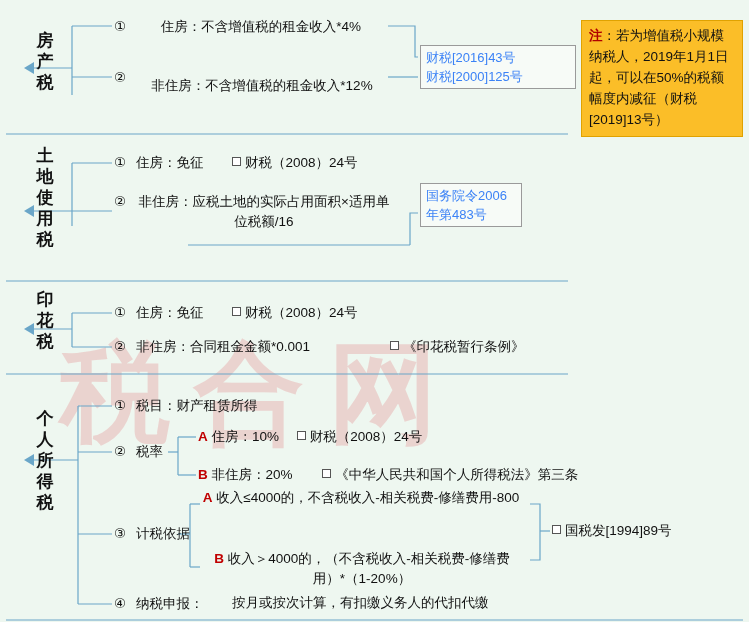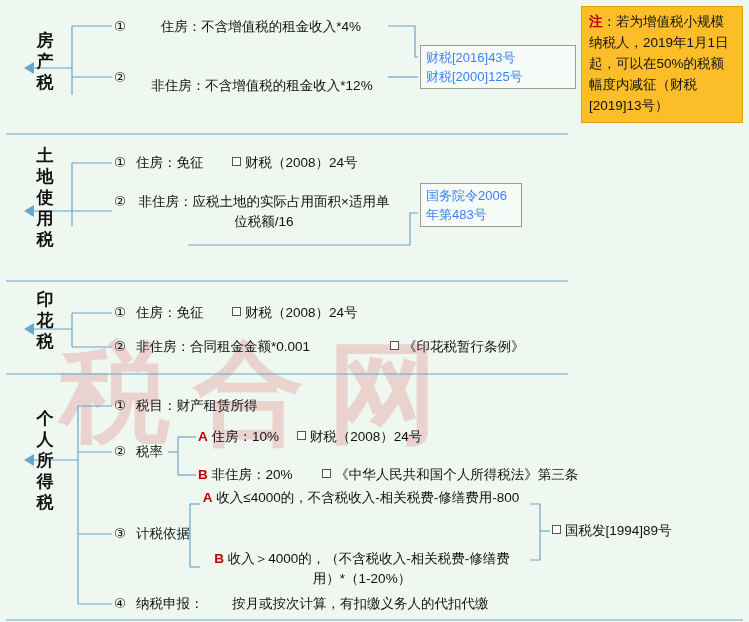--- a/index.html
+++ b/index.html
@@ -67,21 +67,21 @@
     width:7px;height:7px;
     border:1px solid #555;
     background:#fff;
     margin-right:4px;
     position:relative;
     top:-1px;
   }
   
   .note{
     position:absolute;
-    left:581px;top:6px;
+    left:581px;top:20px;
     width:162px;
     background:#fbbe28;
     border:1px solid #e0a200;
     color:#111;
     font-size:13.5px;
     line-height:21px;
     padding:4px 7px 6px 7px;
     box-sizing:border-box;
   }
   .note b{color:#b00000;}
@@ -236,15 +236,15 @@
     <span class="bold-a">B</span>
     <span>收入＞4000的，（不含税收入-相关税费-修缮费用）*（1-20%）</span>
   </div>
 
   <div class="node" style="left:552px;top:521px;">
     <span class="sq"></span><span>国税发[1994]89号</span>
   </div>
 
   <div class="node" style="left:114px;top:594px;">④</div>
   <div class="node" style="left:136px;top:594px;">纳税申报：</div>
-  <div class="node" style="left:232px;top:594px;">按月或按次计算，有扣缴义务人的代扣代缴</div>
+  <div class="node" style="left:232px;top:594px;font-family:Liberation Mono, monospace;">按月或按次计算，有扣缴义务人的代扣代缴</div>
 
 </div>
 
 </body></html>

